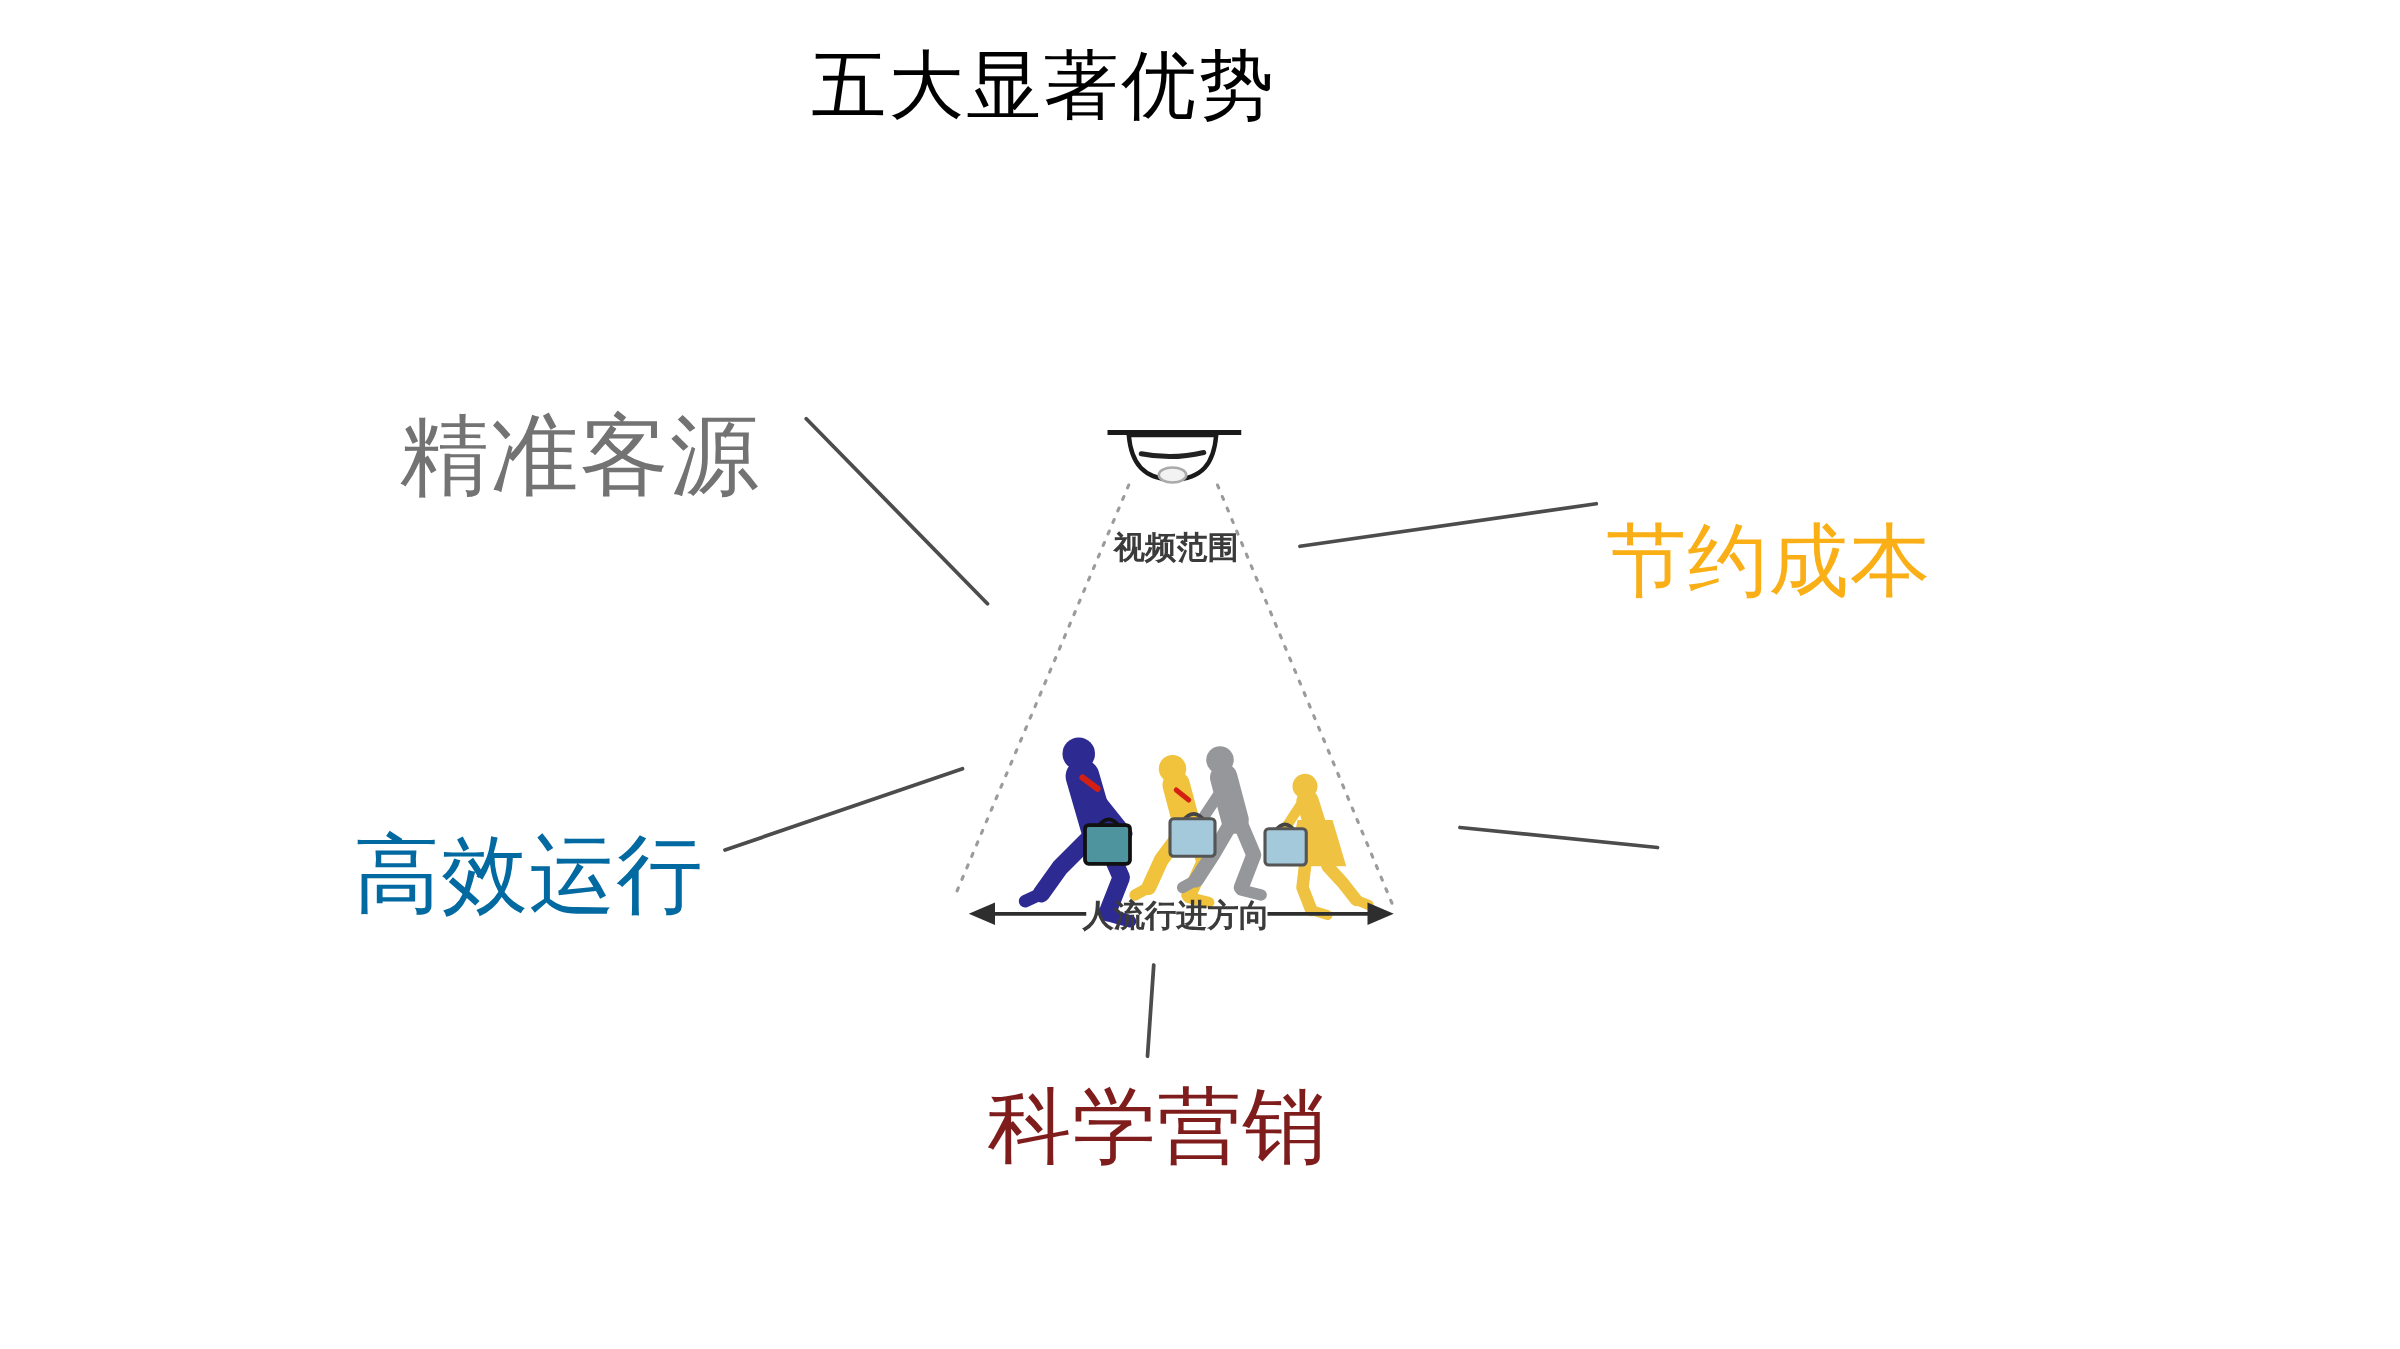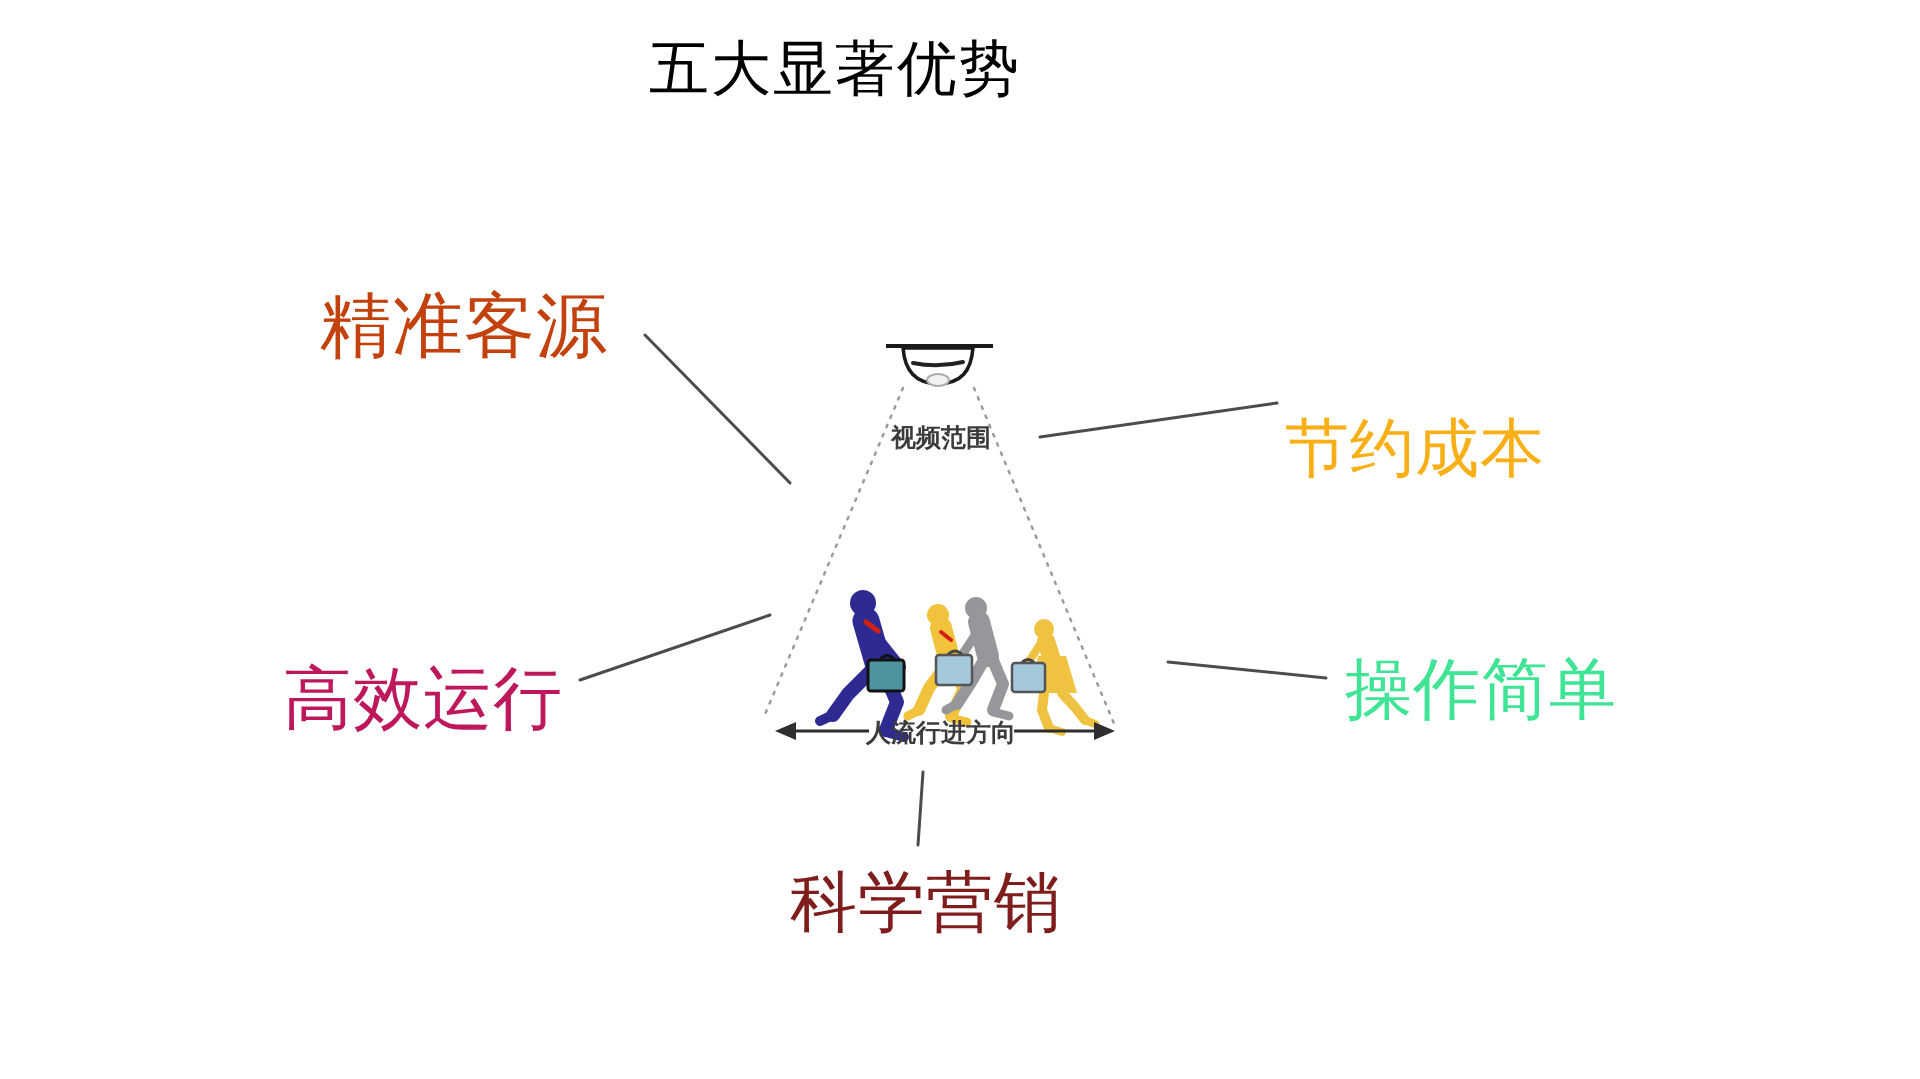--- a/index.html
+++ b/index.html
@@ -47,27 +47,26 @@
     font-weight: bold;
   }
 </style>
 </head>
 <body>
 
 <div class="canvas">
 
   <div class="page-title" style="color: rgb(0, 0, 0);">五大显著优势</div>
 
-  <div class="adv-label adv-precise" style="color: #c2410c;">精准客源</div>
+  <div class="adv-label adv-precise" style="color: #737373; margin-top: 40px;">精准客源</div>
 
   <div class="adv-label adv-cost" style="color: rgb(249, 175, 21);">节约成本</div>
 
-  <div class="adv-label adv-efficient" style="color: #be185d; font-family: Liberation Serif, serif;">高效运行</div>
+  <div class="adv-label adv-efficient" style="color: #0369a1;">高效运行</div>
 
-  <div class="adv-label adv-simple" style="color: rgb(63, 228, 149);">操作简单</div>
 
   <div class="adv-label adv-science" style="color: #7f1d1d;">科学营销</div>
 
   <svg class="diagram-layer" viewBox="0 0 1920 1079">
 
     <g>
       <line x1="645" y1="335" x2="790" y2="483" stroke-width="3" stroke-linecap="round" stroke="#4c4c4c"></line>
       <line x1="1040" y1="437" x2="1277" y2="403" stroke-width="3" stroke-linecap="round" stroke="#4c4c4c"></line>
       <line x1="580" y1="680" x2="770" y2="615" stroke-width="3" stroke-linecap="round" stroke="#4c4c4c"></line>
       <line x1="1168" y1="662" x2="1326" y2="678" stroke-width="3" stroke-linecap="round" stroke="#4c4c4c"></line>

